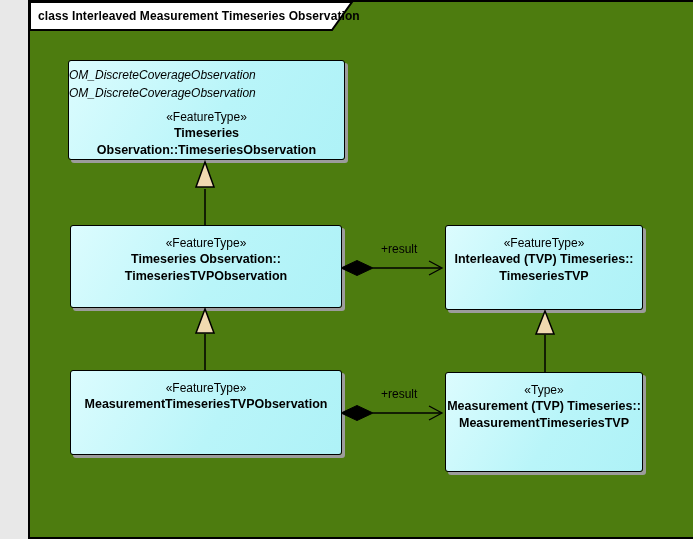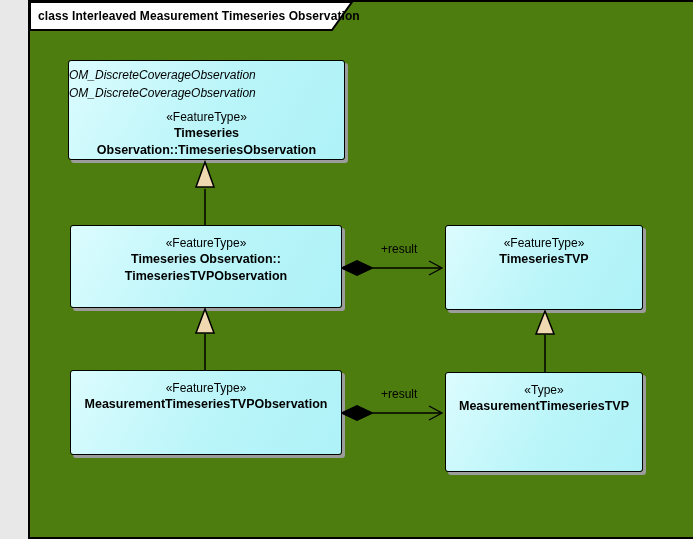--- a/index.html
+++ b/index.html
@@ -97,30 +97,32 @@
   </div>
 
   <div class="uml-box box-midleft">
     <div class="stereotype">«FeatureType»</div>
     <div class="class-name">Timeseries Observation::</div>
     <div class="class-name">TimeseriesTVPObservation</div>
   </div>
 
   <div class="uml-box box-midright">
     <div class="stereotype">«FeatureType»</div>
+    <div class="class-name">Interleaved (TVP) Timeseries::</div>
     <div class="class-name">TimeseriesTVP</div>
   </div>
 
   <div class="uml-box box-botleft">
     <div class="stereotype">«FeatureType»</div>
     <div class="class-name">MeasurementTimeseriesTVPObservation</div>
   </div>
 
   <div class="uml-box box-botright">
     <div class="stereotype">«Type»</div>
+    <div class="class-name">Measurement (TVP) Timeseries::</div>
     <div class="class-name">MeasurementTimeseriesTVP</div>
   </div>
 
   <svg class="connector-layer">
 
     <g>
       <line x1="175" y1="187" x2="175" y2="223" stroke="#000" stroke-width="1.5"></line>
       <polygon points="175,160 166,185 184,185" fill="#f0d9b0" stroke="#000" stroke-width="1.5"></polygon>
     </g>
 

